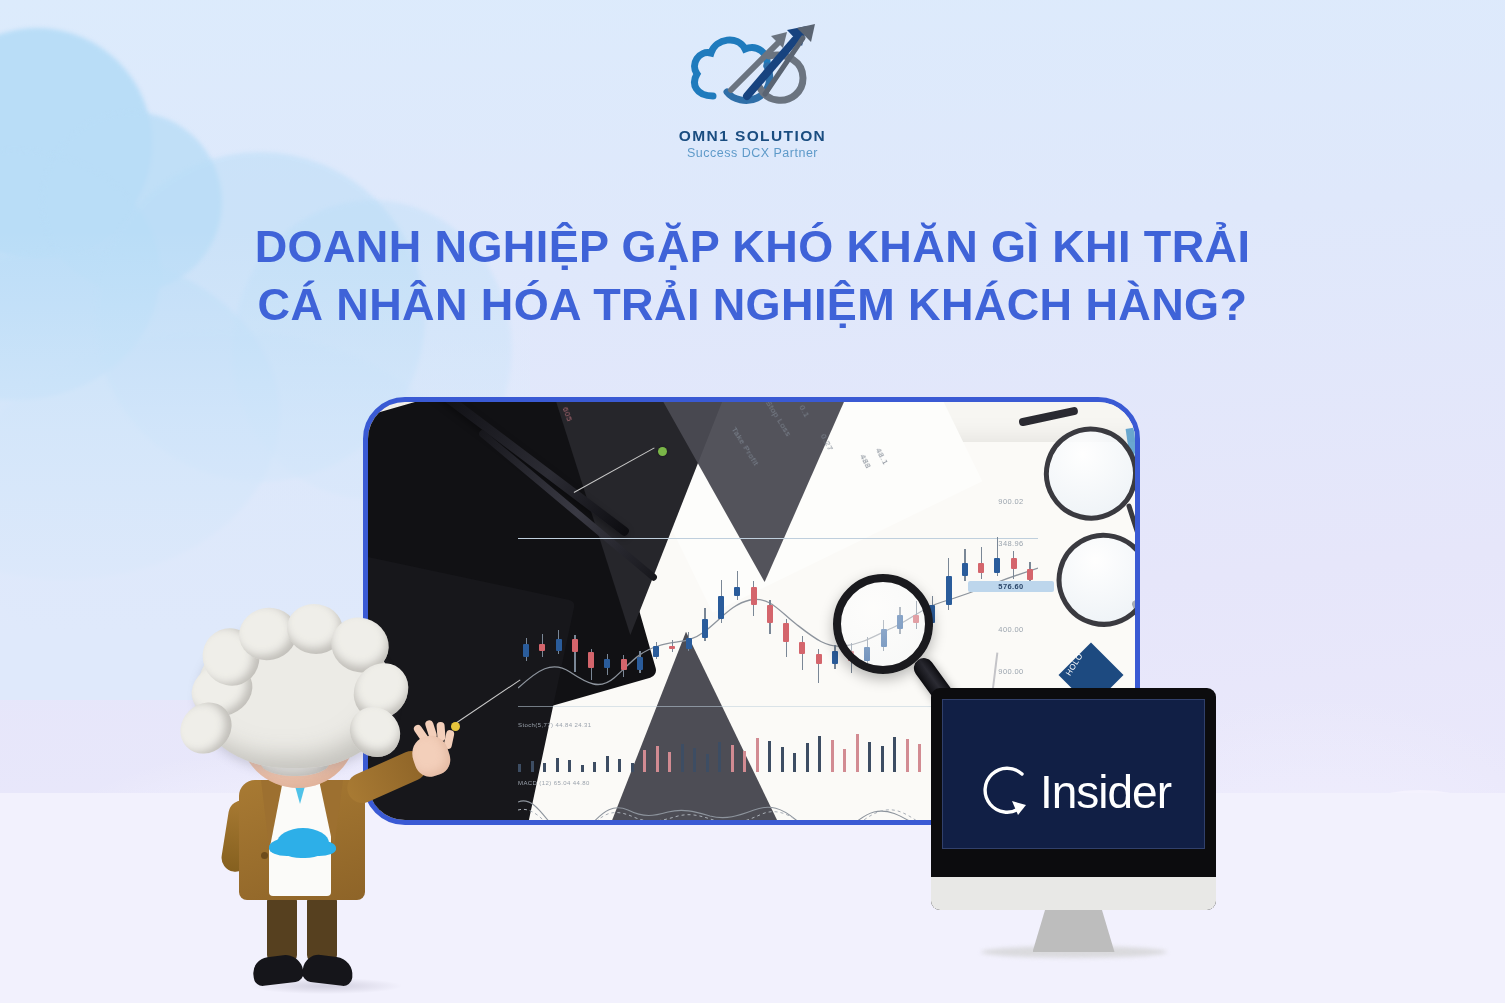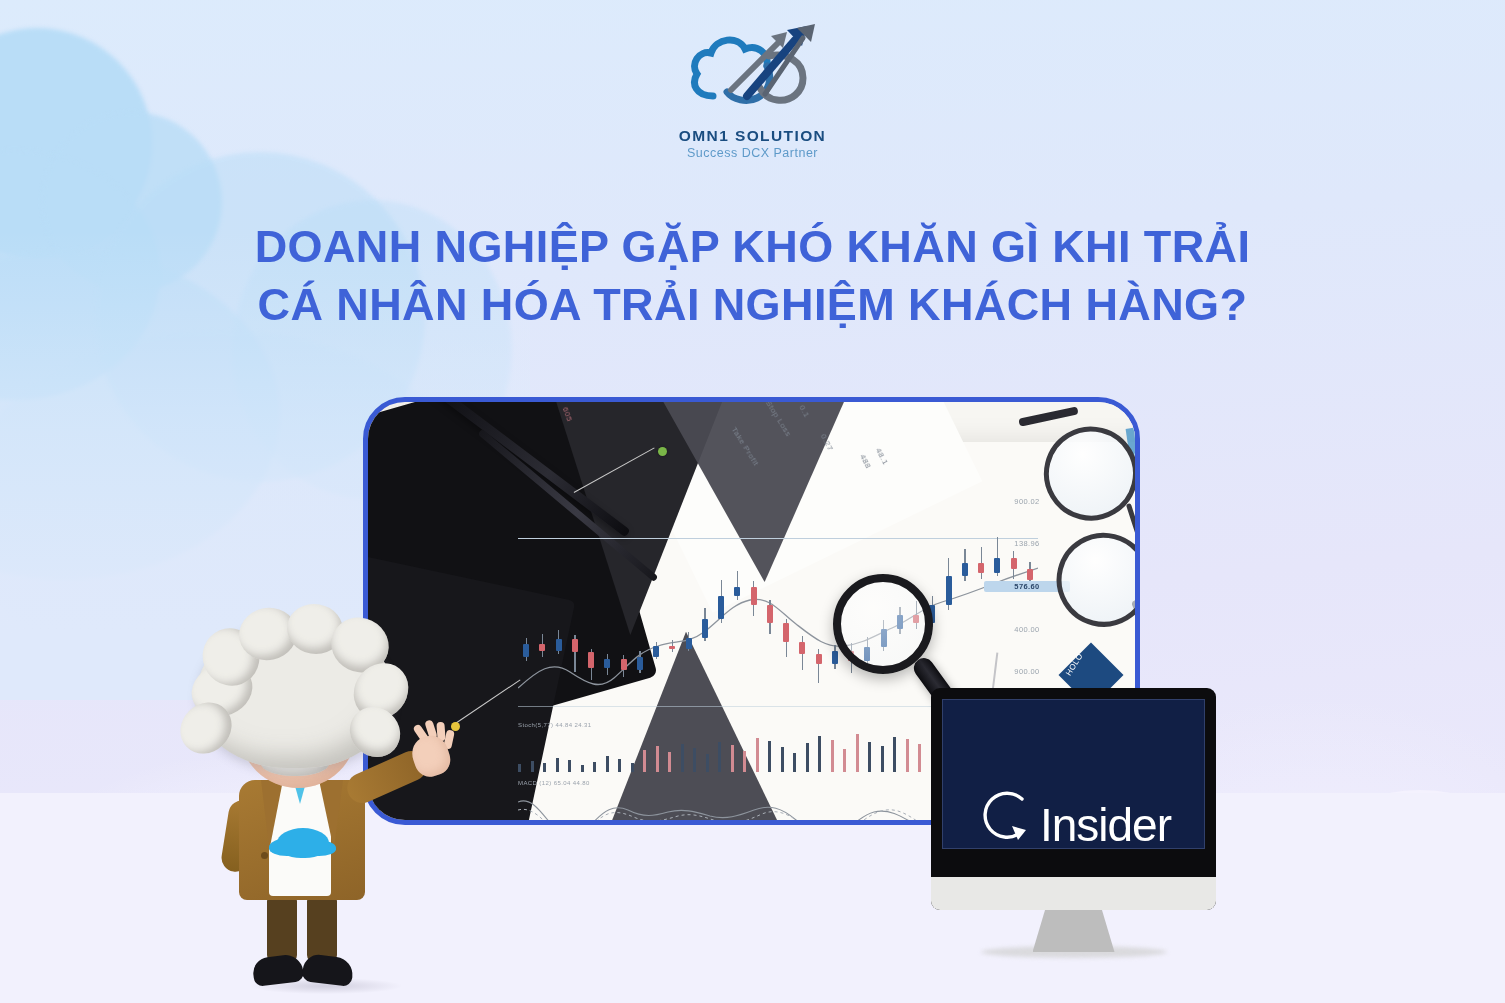--- a/index.html
+++ b/index.html
@@ -102,21 +102,21 @@
   .chart-area{ position:absolute; left:150px; top:118px; width:520px; height:190px; }
   .gridline{ position:absolute; left:0; right:0; height:1px; background:#bfcfdd; }
   .candle{ position:absolute; width:6px; border-radius:1px; }
   .cd-blue{ background:#2a5c9b; }
   .cd-red{ background:#d4656c; }
   .wick{ position:absolute; width:1.3px; background:#7a8796; }
 
   .ma-line{ position:absolute; left:0; top:0; width:100%; height:100%; }
 
   
-  .price-axis{ position:absolute; left:616px; top:95px; width:86px; }
+  .price-axis{ position:absolute; left:600px; top:95px; width:86px; }
   .price-lbl{ font-size:7.5px; color:#9ba4ae; letter-spacing:.4px; margin-bottom:33px; text-align:center; filter:blur(.5px); }
   .price-hl{ background:#bdd6ec; color:#2b4668; padding:1px 4px; border-radius:2px; font-weight:bold; }
 
   
   .rot-lbl{ position:absolute; font-size:8px; color:#7c848f; letter-spacing:.6px; filter:blur(.4px); }
   .lbl-stoploss{ left:390px; top:12px; transform:rotate(58deg); }
   .lbl-takeprofit{ left:355px; top:40px; transform:rotate(58deg); }
   .lbl-n027{ left:450px; top:36px; transform:rotate(62deg); }
   .lbl-n01{ left:430px; top:5px;  transform:rotate(62deg); }
   .lbl-n488{ left:490px; top:55px; transform:rotate(62deg); }
@@ -164,21 +164,21 @@
   
   .monitor{ position:absolute; left:931px; top:688px; width:285px; height:222px; }
   .mon-bezel{ position:absolute; inset:0; background:#0c0c0e; border-radius:9px; }
   .mon-screen{ position:absolute; left:11px; top:11px; right:11px; height:150px;
                background:#111f45; border:1px solid #31406b; }
   .mon-chin{ position:absolute; left:0; right:0; bottom:0; height:33px; background:#e8e8e6; border-radius:0 0 9px 9px; }
   .mon-stand{ position:absolute; left:50%; bottom:-42px; transform:translateX(-50%);
               width:82px; height:44px; background:#bdbdbd; clip-path:polygon(16% 0,84% 0,100% 100%,0 100%); }
   .mon-base{ position:absolute; left:50%; bottom:-48px; transform:translateX(-50%);
              width:186px; height:12px; background:#d6d6d8; border-radius:50%; filter:blur(2px); opacity:.85; }
-  .insider-logo{ position:absolute; inset:0; display:flex; align-items:flex-end; justify-content:center; gap:2px;margin-top:36px; }
+  .insider-logo{ position:absolute; inset:0; display:flex; align-items:center; justify-content:center; gap:2px;margin-top:36px; }
   .insider-txt{ color:#fff; font-size:46px; font-weight:normal; letter-spacing:-1px; line-height:1; }
 
   
   .einstein{ position:absolute; left:195px; top:612px; width:262px; height:390px; }
   .ein-hair{ position:absolute; left:2px; top:6px; width:196px; height:150px;
              background:#ecebe6; border-radius:50% 50% 46% 46%;
              box-shadow:inset -10px -12px 22px rgba(180,178,172,.7), 0 4px 10px rgba(120,118,130,.25); }
   .hair-tuft{ position:absolute; background:#efeee9; border-radius:50%;
               box-shadow:inset -4px -5px 9px rgba(176,174,168,.75); }
   .ht1{ left:-4px;  top:52px;  width:62px; height:52px; transform:rotate(-22deg); }
@@ -389,21 +389,21 @@
           <div class="candle cd-blue" style="left: 476.375px; top: 38px; height: 15.2px;"></div>
           <div class="wick" style="left: 495.025px; top: 31.16px; height: 27.36px;"></div>
           <div class="candle cd-red" style="left: 492.625px; top: 38px; height: 10.64px;"></div>
           <div class="wick" style="left: 511.275px; top: 41.8px; height: 24.32px;"></div>
           <div class="candle cd-red" style="left: 508.875px; top: 48.64px; height: 11.4px;"></div>
         </div>
     </div>
 
     <div class="price-axis" id="price-axis">
         <div class="price-lbl">900.02</div>
-        <div class="price-lbl">138.96</div>
+        <div class="price-lbl">348.96</div>
         <div class="price-lbl price-hl">576.60</div>
         <div class="price-lbl">400.00</div>
         <div class="price-lbl">900.00</div>
         <div class="price-lbl">500.00</div>
         <div class="price-lbl">400.00</div>
       </div>
 
     <div class="indicator">
       <div class="ind-cap">Stoch(5,77) 44.84 24.31</div>
       <div class="vol-row" id="vol-row">

